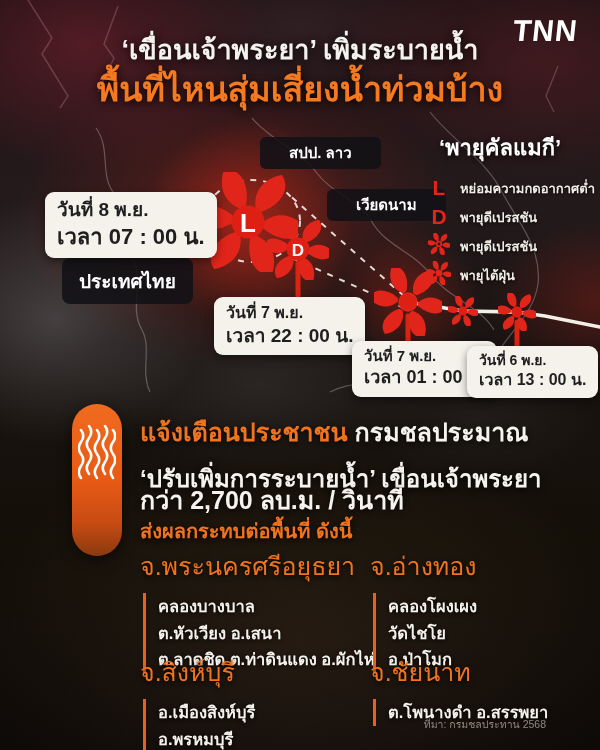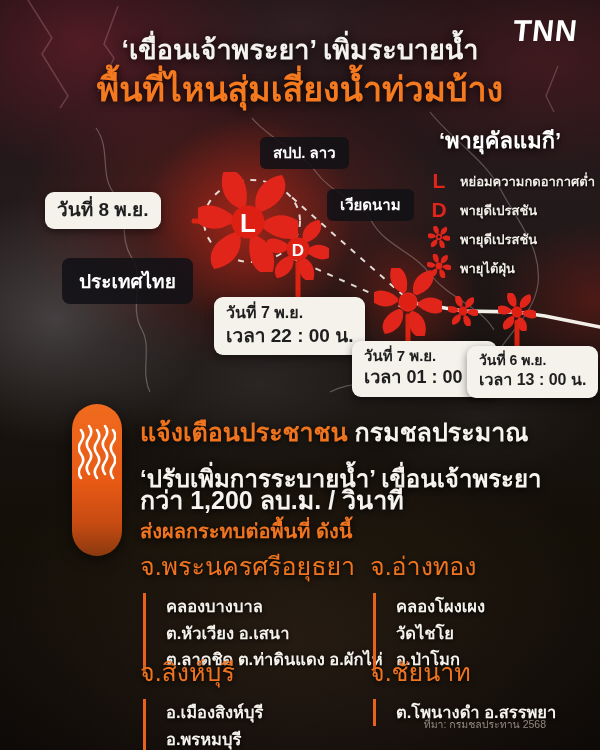--- a/index.html
+++ b/index.html
@@ -29,42 +29,42 @@
         letter-spacing:1px;transform:skewX(-6deg);color:#fff;z-index:5;}
   .title1{position:absolute;top:28px;left:0;width:100%;text-align:center;
         font-size:27px;font-weight:800;color:#f4f2ef;z-index:4;
         text-shadow:0 2px 8px rgba(0,0,0,.85);}
   .title2{position:absolute;top:62px;left:0;width:100%;text-align:center;
         font-size:34px;font-weight:800;color:#f5791f;z-index:4;
         text-shadow:0 2px 8px rgba(0,0,0,.85);}
 
   
   .geolabel{position:absolute;background:rgba(17,17,22,.88);color:#fff;
-        border-radius:6px;font-weight:700;padding:4px 13px;font-size:15px;z-index:6;
+        border-radius:6px;font-weight:700;padding:4px 29px;font-size:15px;z-index:6;
         white-space:nowrap;}
   .geo-laos{left:260px;top:137px;}
   .geo-vietnam{left:327px;top:189px;}
   .geo-thailand{left:62px;top:258px;font-size:19px;padding:8px 17px;border-radius:8px;}
 
   .datebox{position:absolute;background:#f5f2ec;color:#1f1f1f;border-radius:9px;
         padding:5px 12px 7px;line-height:1.32;z-index:7;white-space:nowrap;
         box-shadow:0 3px 8px rgba(0,0,0,.45);}
   .datebox .d1{font-weight:600;}
   .datebox .d2{font-weight:800;}
   .db1{left:45px;top:192px;} .db1 .d1{font-size:19px;} .db1 .d2{font-size:22px;}
   .db2{left:214px;top:297px;} .db2 .d1{font-size:16px;} .db2 .d2{font-size:19px;}
   .db3{left:352px;top:341px;} .db3 .d1{font-size:15px;} .db3 .d2{font-size:18px;}
   .db4{left:467px;top:346px;} .db4 .d1{font-size:14px;} .db4 .d2{font-size:16px;}
 
   
   .legend{position:absolute;left:402px;top:112px;width:196px;z-index:6;}
   .legend .lt{width:100%;text-align:center;font-weight:800;color:#fff;
         text-shadow:0 2px 6px rgba(0,0,0,.9);}
   .legend .lt1{font-size:24px;}
-  .legend .lt2{font-size:22px;margin-top:11px;}
+  .legend .lt2{font-size:22px;margin-top:18px;}
   .legend .rows{margin-top:12px;}
   .legend .row{display:flex;align-items:center;margin:0 0 7px 24px;height:22px;}
   .legend .sym{width:26px;text-align:center;flex:0 0 26px;}
   .legend .sym.letter{color:#e1251b;font-size:21px;font-weight:900;line-height:20px;}
   .legend .lbl{font-size:13px;font-weight:600;color:#f1ede7;margin-left:8px;
         text-shadow:0 1px 3px rgba(0,0,0,.9);white-space:nowrap;}
 
   
   .overlay{position:absolute;left:0;top:0;z-index:3;pointer-events:none;}
 
@@ -79,21 +79,21 @@
   .al1{top:412px;font-size:25px;font-weight:800;}
   .al1 .o{color:#f0731e;} .al1 .w{color:#f6f3ee;}
   .al2{top:459px;font-size:24px;font-weight:700;color:#f6f3ee;}
   .al3{top:480px;font-size:25px;font-weight:800;color:#f6f3ee;}
   .al4{top:515px;font-size:20px;font-weight:800;color:#f0741f;}
 
   
   .area{position:absolute;z-index:4;}
   .area h3{margin:0 0 7px 0;font-size:25px;font-weight:400;color:#f0741f;
         text-shadow:0 2px 5px rgba(0,0,0,.85);white-space:nowrap;}
-  .area .items{border-left:3px solid #e8621c;padding-left:20px;margin-left:3px;}
+  .area .items{border-left:3px solid #e8621c;padding-left:12px;margin-left:3px;}
   .area .item{font-size:16.5px;font-weight:600;color:#f5f2ec;line-height:1.62;
         white-space:nowrap;text-shadow:0 1px 4px rgba(0,0,0,.9);}
   .a1{left:140px;top:546px;}
   .a2{left:370px;top:546px;}
   .a3{left:140px;top:652px;}
   .a4{left:370px;top:652px;}
 
   .source{position:absolute;right:54px;top:716px;font-size:10.5px;color:#8f897f;z-index:4;}
 </style>
 </head>
@@ -171,20 +171,21 @@
   <div class="logo">TNN</div>
   <div class="title1">‘เขื่อนเจ้าพระยา’ เพิ่มระบายน้ำ</div>
   <div class="title2">พื้นที่ไหนสุ่มเสี่ยงน้ำท่วมบ้าง</div>
 
   <div class="geolabel geo-laos">สปป. ลาว</div>
   <div class="geolabel geo-vietnam">เวียดนาม</div>
   <div class="geolabel geo-thailand">ประเทศไทย</div>
 
   <div class="datebox db1">
     <div class="d1">วันที่ 8 พ.ย.</div>
+    <div class="d2">เวลา 07 : 00 น.</div>
   </div>
   <div class="datebox db2">
     <div class="d1">วันที่ 7 พ.ย.</div>
     <div class="d2">เวลา 22 : 00 น.</div>
   </div>
   <div class="datebox db3">
     <div class="d1">วันที่ 7 พ.ย.</div>
     <div class="d2">เวลา 01 : 00 น.</div>
   </div>
   <div class="datebox db4">
@@ -231,21 +232,21 @@
       <path d="M27 2 q4.5 6 0 12 q-4.5 6 0 12 q4.5 6 0 12 q-4.5 6 0 12"></path>
       <path d="M35 6 q4.5 6 0 12 q-4.5 6 0 12 q4.5 6 0 12 q-4.5 6 0 12"></path>
     </svg>
   </div>
 
   <div class="alert-line al1">
     <span class="o">แจ้งเตือนประชาชน</span>
     <span class="w">กรมชลประมาณ</span>
   </div>
   <div class="alert-line al2">‘ปรับเพิ่มการระบายน้ำ’ เขื่อนเจ้าพระยา</div>
-  <div class="alert-line al3">กว่า 1,200 ลบ.ม. / วินาที</div>
+  <div class="alert-line al3">กว่า 2,700 ลบ.ม. / วินาที</div>
   <div class="alert-line al4">ส่งผลกระทบต่อพื้นที่ ดังนี้</div>
 
   <div class="area a1">
     <h3>จ.พระนครศรีอยุธยา</h3>
     <div class="items">
       <div class="item">คลองบางบาล</div>
       <div class="item">ต.หัวเวียง อ.เสนา</div>
       <div class="item">ต.ลาดชิด ต.ท่าดินแดง อ.ผักไห่</div>
     </div>
   </div>

